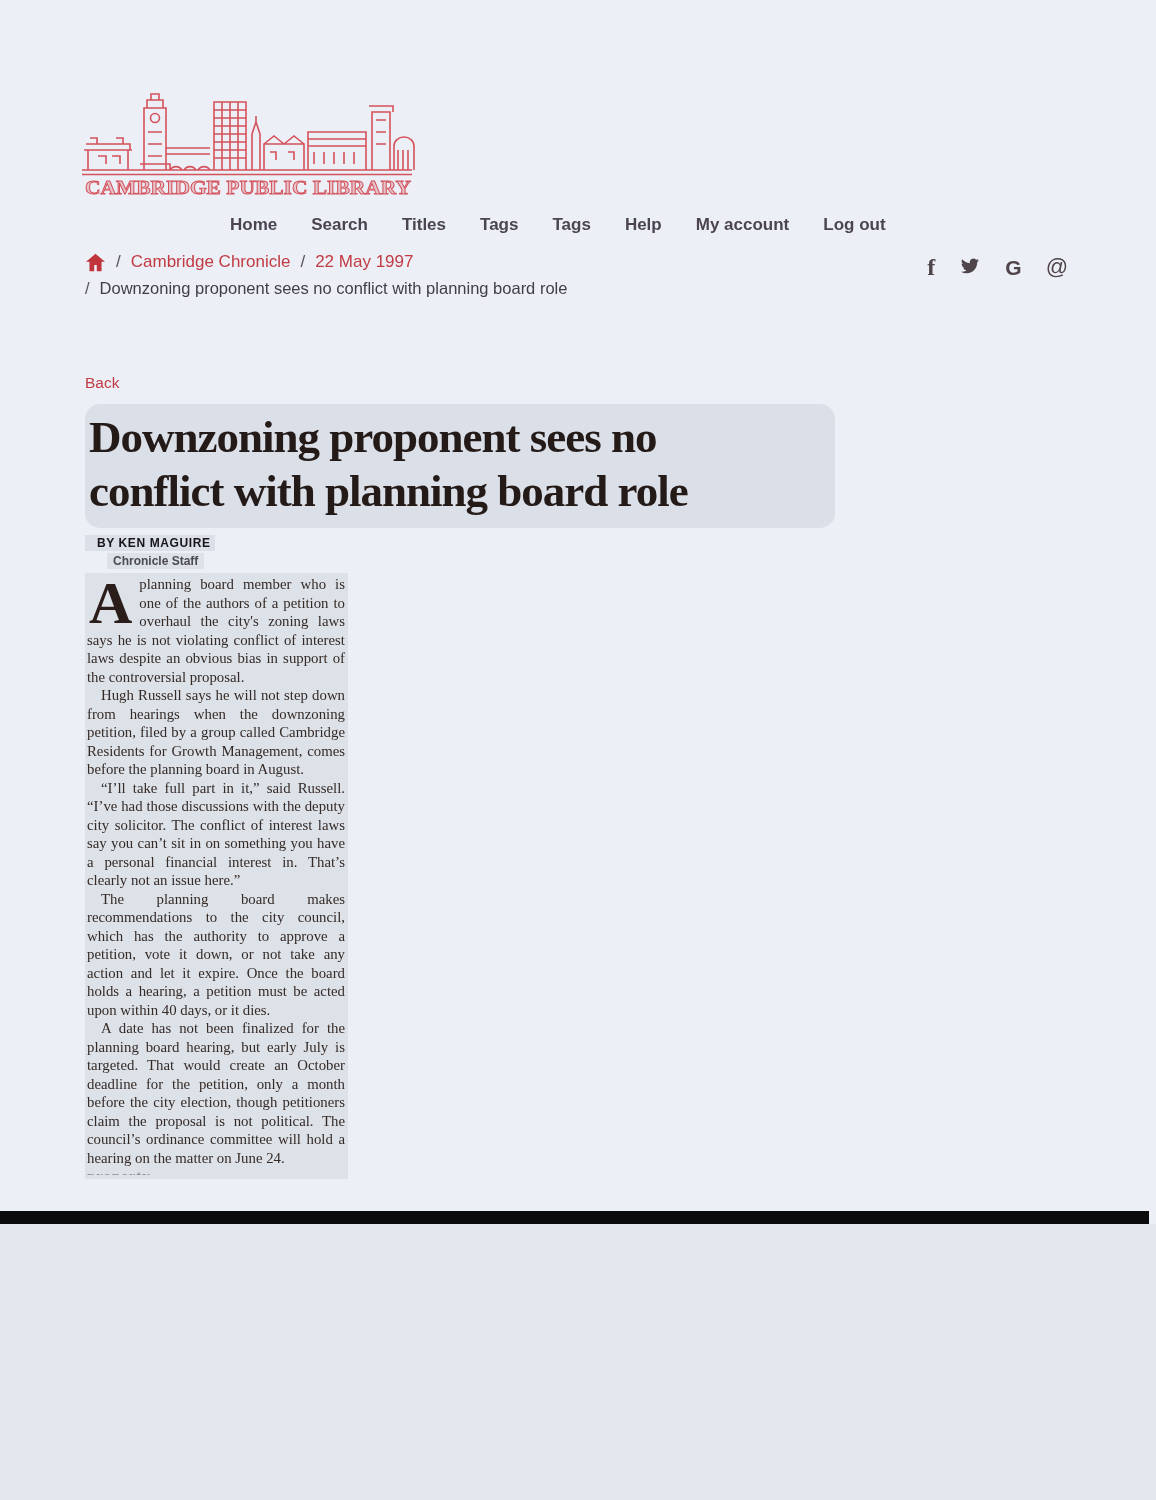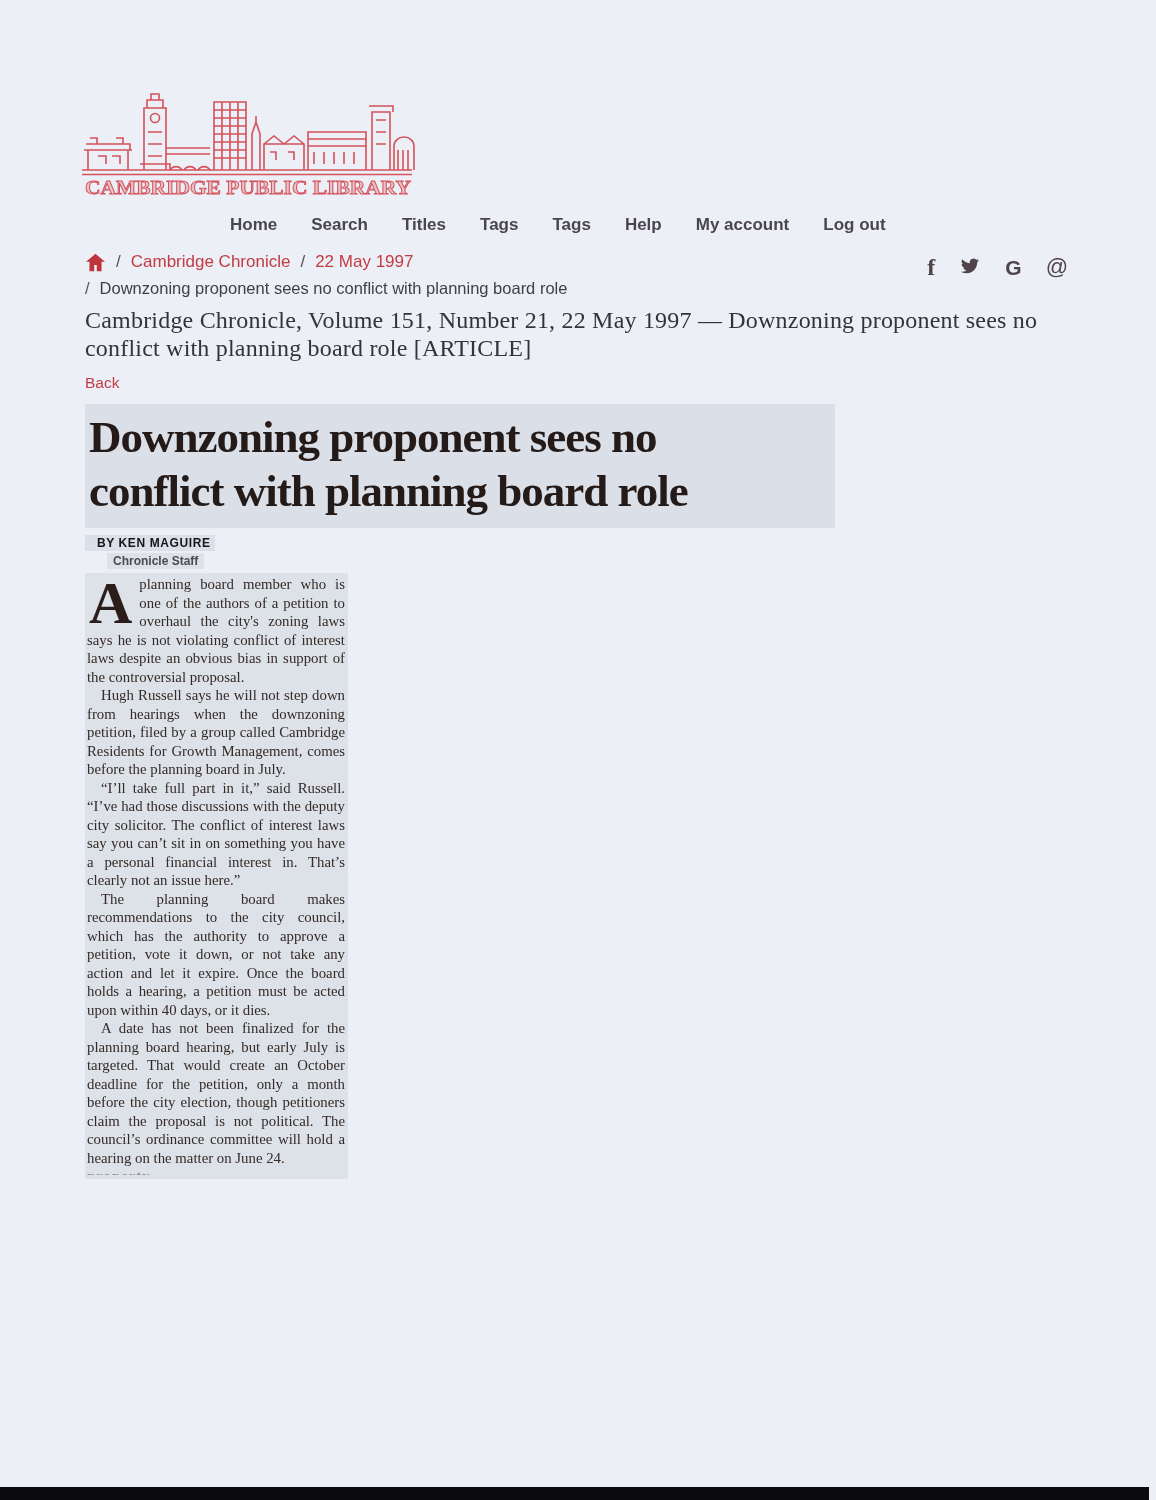--- a/index.html
+++ b/index.html
@@ -1,19 +1,19 @@
 <!DOCTYPE html>
 <html><head>
 <meta charset="utf-8">
 <style>
   html,body{margin:0;padding:0;}
   body{background:#e4e6ee;}
   .page{
     position:relative;
-    width:1156px;height:1500px;
+    width:1156px;height:1224px;
     margin:0 auto;
     background:#edeff6;
     overflow:hidden;
     font-family:"Liberation Sans",sans-serif;
     color:#3a3740;
     text-decoration:underline;
   }
   
   .logo-wrap{position:absolute;left:78px;top:92px;width:340px;height:110px;}
   .main-nav{
@@ -49,21 +49,21 @@
     position:absolute;left:85px;top:374px;
     font-size:15.5px;color:#c23b43;text-decoration:none;
   }
   
   .clipping{position:absolute;left:85px;top:404px;width:748px;}
   .clip-headline{
     background:#dbdfe7;
     width:744px;padding:6px 2px 10px 4px;
     font-family:"Liberation Serif","DejaVu Serif",serif;
     font-weight:bold;font-size:45px;line-height:54px;
-    letter-spacing:-1px;color:#241b19;
+    letter-spacing:-1px;color:#241b19;border-radius:15px;
   }
   .byline{
     margin-top:7px;display:inline-block;background:#dbdfe7;
     font-weight:bold;font-size:12px;letter-spacing:.6px;color:#17141a;
     padding:1px 4px 1px 12px;
   }
   .staffline{
     margin:1px 0 4px 22px;display:inline-block;background:#dde1e8;
     font-weight:bold;font-size:12px;color:#4c4a52;padding:1px 6px;
   }
@@ -156,38 +156,37 @@
     <a href="#" class="fb">f</a>
     <a href="#">
       <svg class="tw-icon" viewBox="0 0 24 24">
         <path fill="#4f4449" d="M23.95 4.57c-.88.39-1.83.65-2.82.77a4.93 4.93 0 0 0 2.16-2.72c-.95.56-2 .96-3.12 1.19a4.92 4.92 0 0 0-8.39 4.48A13.97 13.97 0 0 1 1.64 3.16a4.92 4.92 0 0 0 1.52 6.57 4.9 4.9 0 0 1-2.23-.61v.06a4.92 4.92 0 0 0 3.95 4.83 4.97 4.97 0 0 1-2.21.08 4.93 4.93 0 0 0 4.6 3.42A9.87 9.87 0 0 1 0 19.54a13.94 13.94 0 0 0 7.55 2.21c9.06 0 14-7.5 14-13.99l-.01-.63a9.99 9.99 0 0 0 2.41-2.56z"></path>
       </svg>
     </a>
     <a href="#">G</a>
     <a href="#" class="at">@</a>
   </div>
 
-  <h1 class="page-title">Cambridge Chronicle, Volume 151, Number 21, 22 May 1997 — Downzoning proponent sees no conflict with planning board role [ARTICLE]</h1>
 
   <a href="#" class="back-link">Back</a>
 
   <div class="clipping">
     <div class="clip-headline">
       <div>Downzoning proponent sees no</div>
       <div>conflict with planning board role</div>
     </div>
     <div>
       <span class="byline">BY KEN MAGUIRE</span>
     </div>
     <div>
       <span class="staffline">Chronicle Staff</span>
     </div>
     <div class="article-col">
       <p class="lead"><span class="drop-cap">A</span><span>planning board member who is one of the authors of a petition to overhaul the city's zoning laws says he is not violating conflict of interest laws despite an obvious bias in support of the controversial proposal.</span></p>
-      <p>Hugh Russell says he will not step down from hearings when the downzoning petition, filed by a group called Cambridge Residents for Growth Management, comes before the planning board in July.</p>
+      <p>Hugh Russell says he will not step down from hearings when the downzoning petition, filed by a group called Cambridge Residents for Growth Management, comes before the planning board in August.</p>
       <p>“I’ll take full part in it,” said Russell. “I’ve had those discussions with the deputy city solicitor. The conflict of interest laws say you can’t sit in on something you have a personal financial interest in. That’s clearly not an issue here.”</p>
       <p>The planning board makes recommendations to the city council, which has the authority to approve a petition, vote it down, or not take any action and let it expire. Once the board holds a hearing, a petition must be acted upon within 40 days, or it dies.</p>
       <p>A date has not been finalized for the planning board hearing, but early July is targeted. That would create an October deadline for the petition, only a month before the city election, though petitioners claim the proposal is not political. The council’s ordinance committee will hold a hearing on the matter on June 24.</p>
       <div class="cutoff-line">property</div>
     </div>
   </div>
 
   <div class="scan-bar"></div>
 
 </div>

